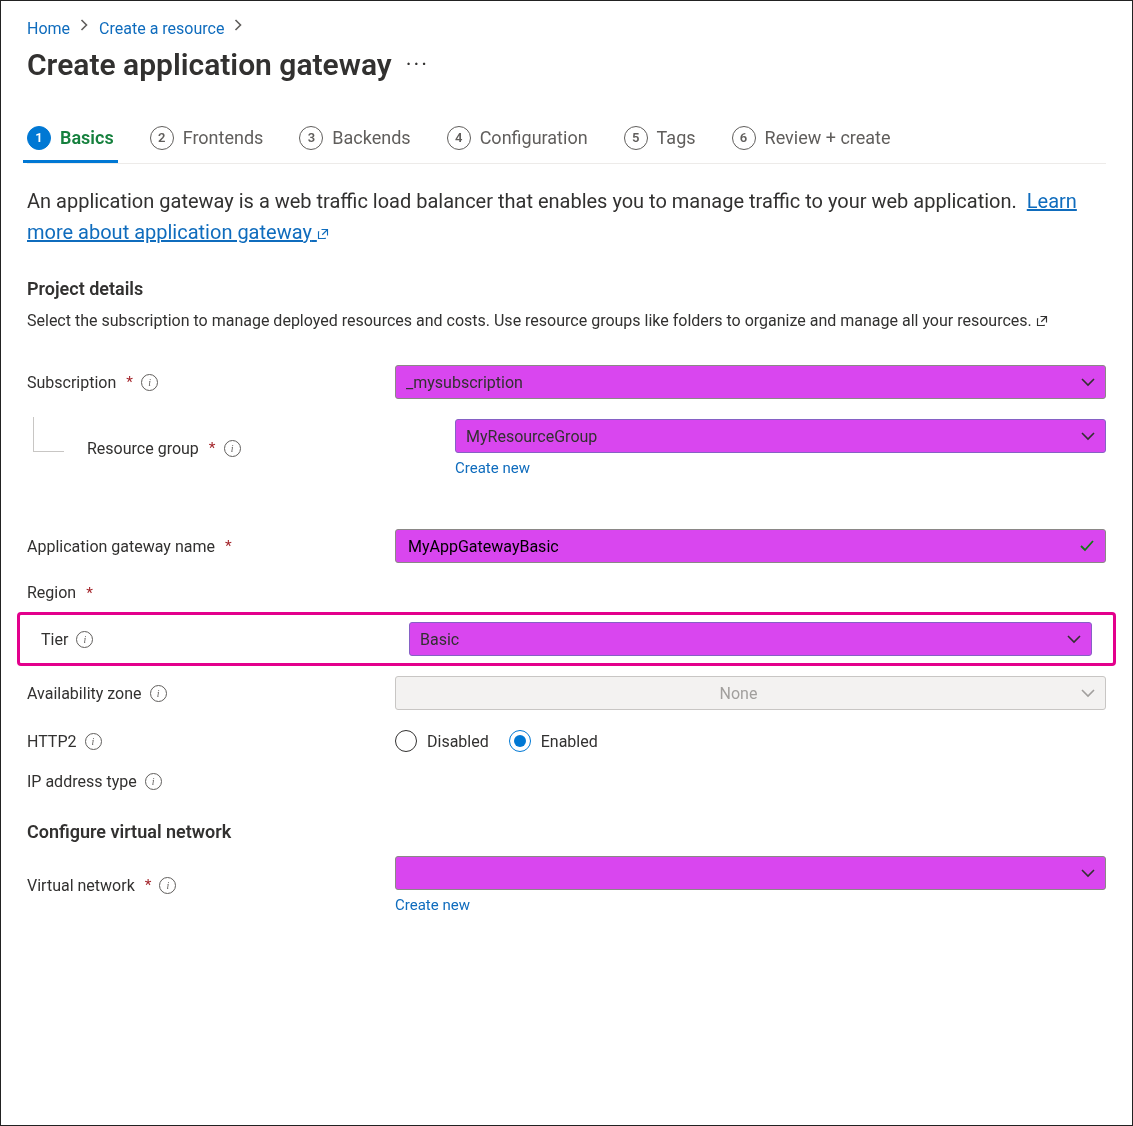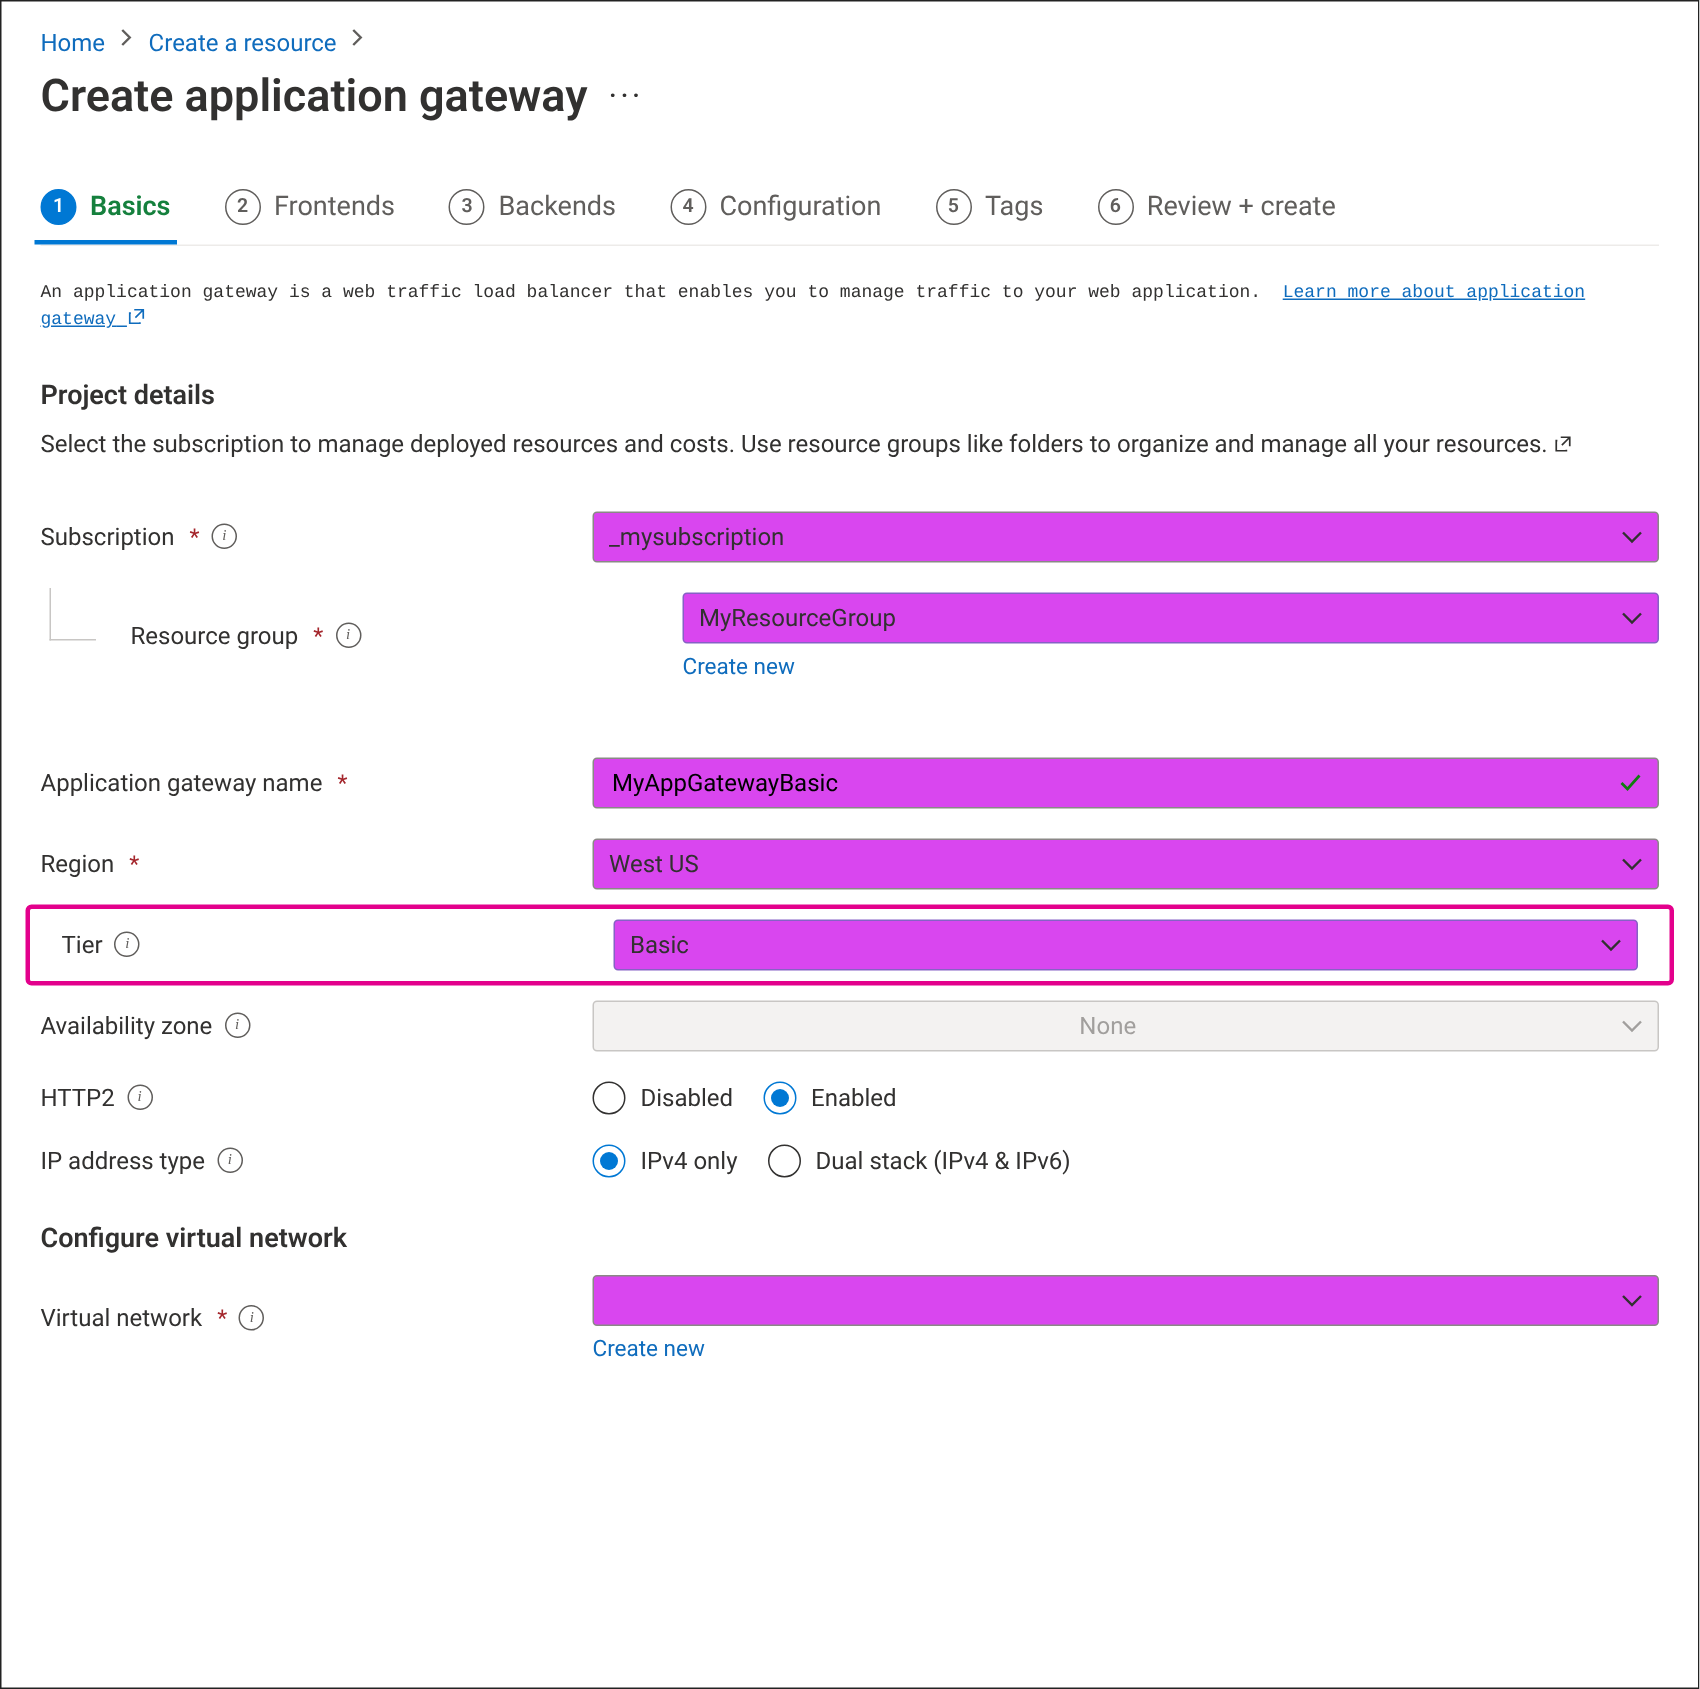--- a/index.html
+++ b/index.html
@@ -36,21 +36,21 @@
   .tabs{display:flex;align-items:center;gap:36px;border-bottom:1px solid #ffffff00;margin-bottom:0;}
   .tab{display:flex;align-items:center;gap:9px;padding:6px 0 12px 0;cursor:pointer;position:relative;}
   .tab .num{width:22px;height:22px;border:1.5px solid var(--muted);border-radius:50%;display:flex;align-items:center;justify-content:center;font-size:13px;color:var(--muted);font-weight:600;}
   .tab .lbl{font-size:18px;color:var(--muted);}
   .tab.active .num{background:var(--accent);border-color:var(--accent);color:#fff;}
   .tab.active .lbl{color:#15803d;font-weight:600;}
   .tab.active::after{content:"";position:absolute;left:-4px;right:-4px;bottom:-1px;height:3px;background:var(--accent);}
   .tabs-underline{border-bottom:1px solid #edebe9;margin-bottom:22px;}
 
   
-  .desc{font-size:12px;line-height:1.55;margin:22px 0 30px 0;color:#323130;font-family:Liberation Mono, monospace;}
+  .desc{font-size:20px;line-height:1.55;margin:22px 0 30px 0;color:#323130;}
   .desc a{color:var(--link);}
   .ext{font-size:0.9em;}
 
   
   .section-h{font-size:18px;font-weight:600;margin:0 0 10px 0;}
   .section-sub{font-size:16px;line-height:1.55;color:#323130;margin:0 0 32px 0;}
 
   
   .form-row{display:flex;align-items:center;margin-bottom:20px;}
   .form-row.tight{margin-bottom:12px;}
@@ -226,30 +226,20 @@
         </span>
       </div>
     </div>
   </div>
 
   <div class="form-row">
     <div class="label-col">
       <span class="label-txt">Region</span>
       <span class="req">*</span>
     </div>
-    <div class="ctl-col">
-      <div class="dropdown">
-        <span>West US</span>
-        <span class="caret">
-          <svg viewBox="0 0 14 10">
-              <path d="M1 2l6 6 6-6" fill="none" stroke="#323130" stroke-width="1.6"></path>
-            </svg>
-        </span>
-      </div>
-    </div>
   </div>
 
   <div class="highlight-row">
     <div class="highlight-box"></div>
     <div class="form-row">
       <div class="label-col">
         <span class="label-txt">Tier</span>
         <span class="info-icon">i</span>
       </div>
       <div class="ctl-col">
@@ -299,32 +289,20 @@
         </div>
       </div>
     </div>
   </div>
 
   <div class="form-row">
     <div class="label-col">
       <span class="label-txt">IP address type</span>
       <span class="info-icon">i</span>
     </div>
-    <div class="ctl-col">
-      <div class="radio-group">
-        <div class="radio selected">
-          <span class="dot"></span>
-          <span class="rlbl">IPv4 only</span>
-        </div>
-        <div class="radio">
-          <span class="dot"></span>
-          <span class="rlbl">Dual stack (IPv4 &amp; IPv6)</span>
-        </div>
-      </div>
-    </div>
   </div>
 
   <div class="section-h cfg-h">Configure virtual network</div>
 
   <div class="form-row tight" style="margin-top:14px;">
     <div class="label-col">
       <span class="label-txt">Virtual network</span>
       <span class="req">*</span>
       <span class="info-icon">i</span>
     </div>

